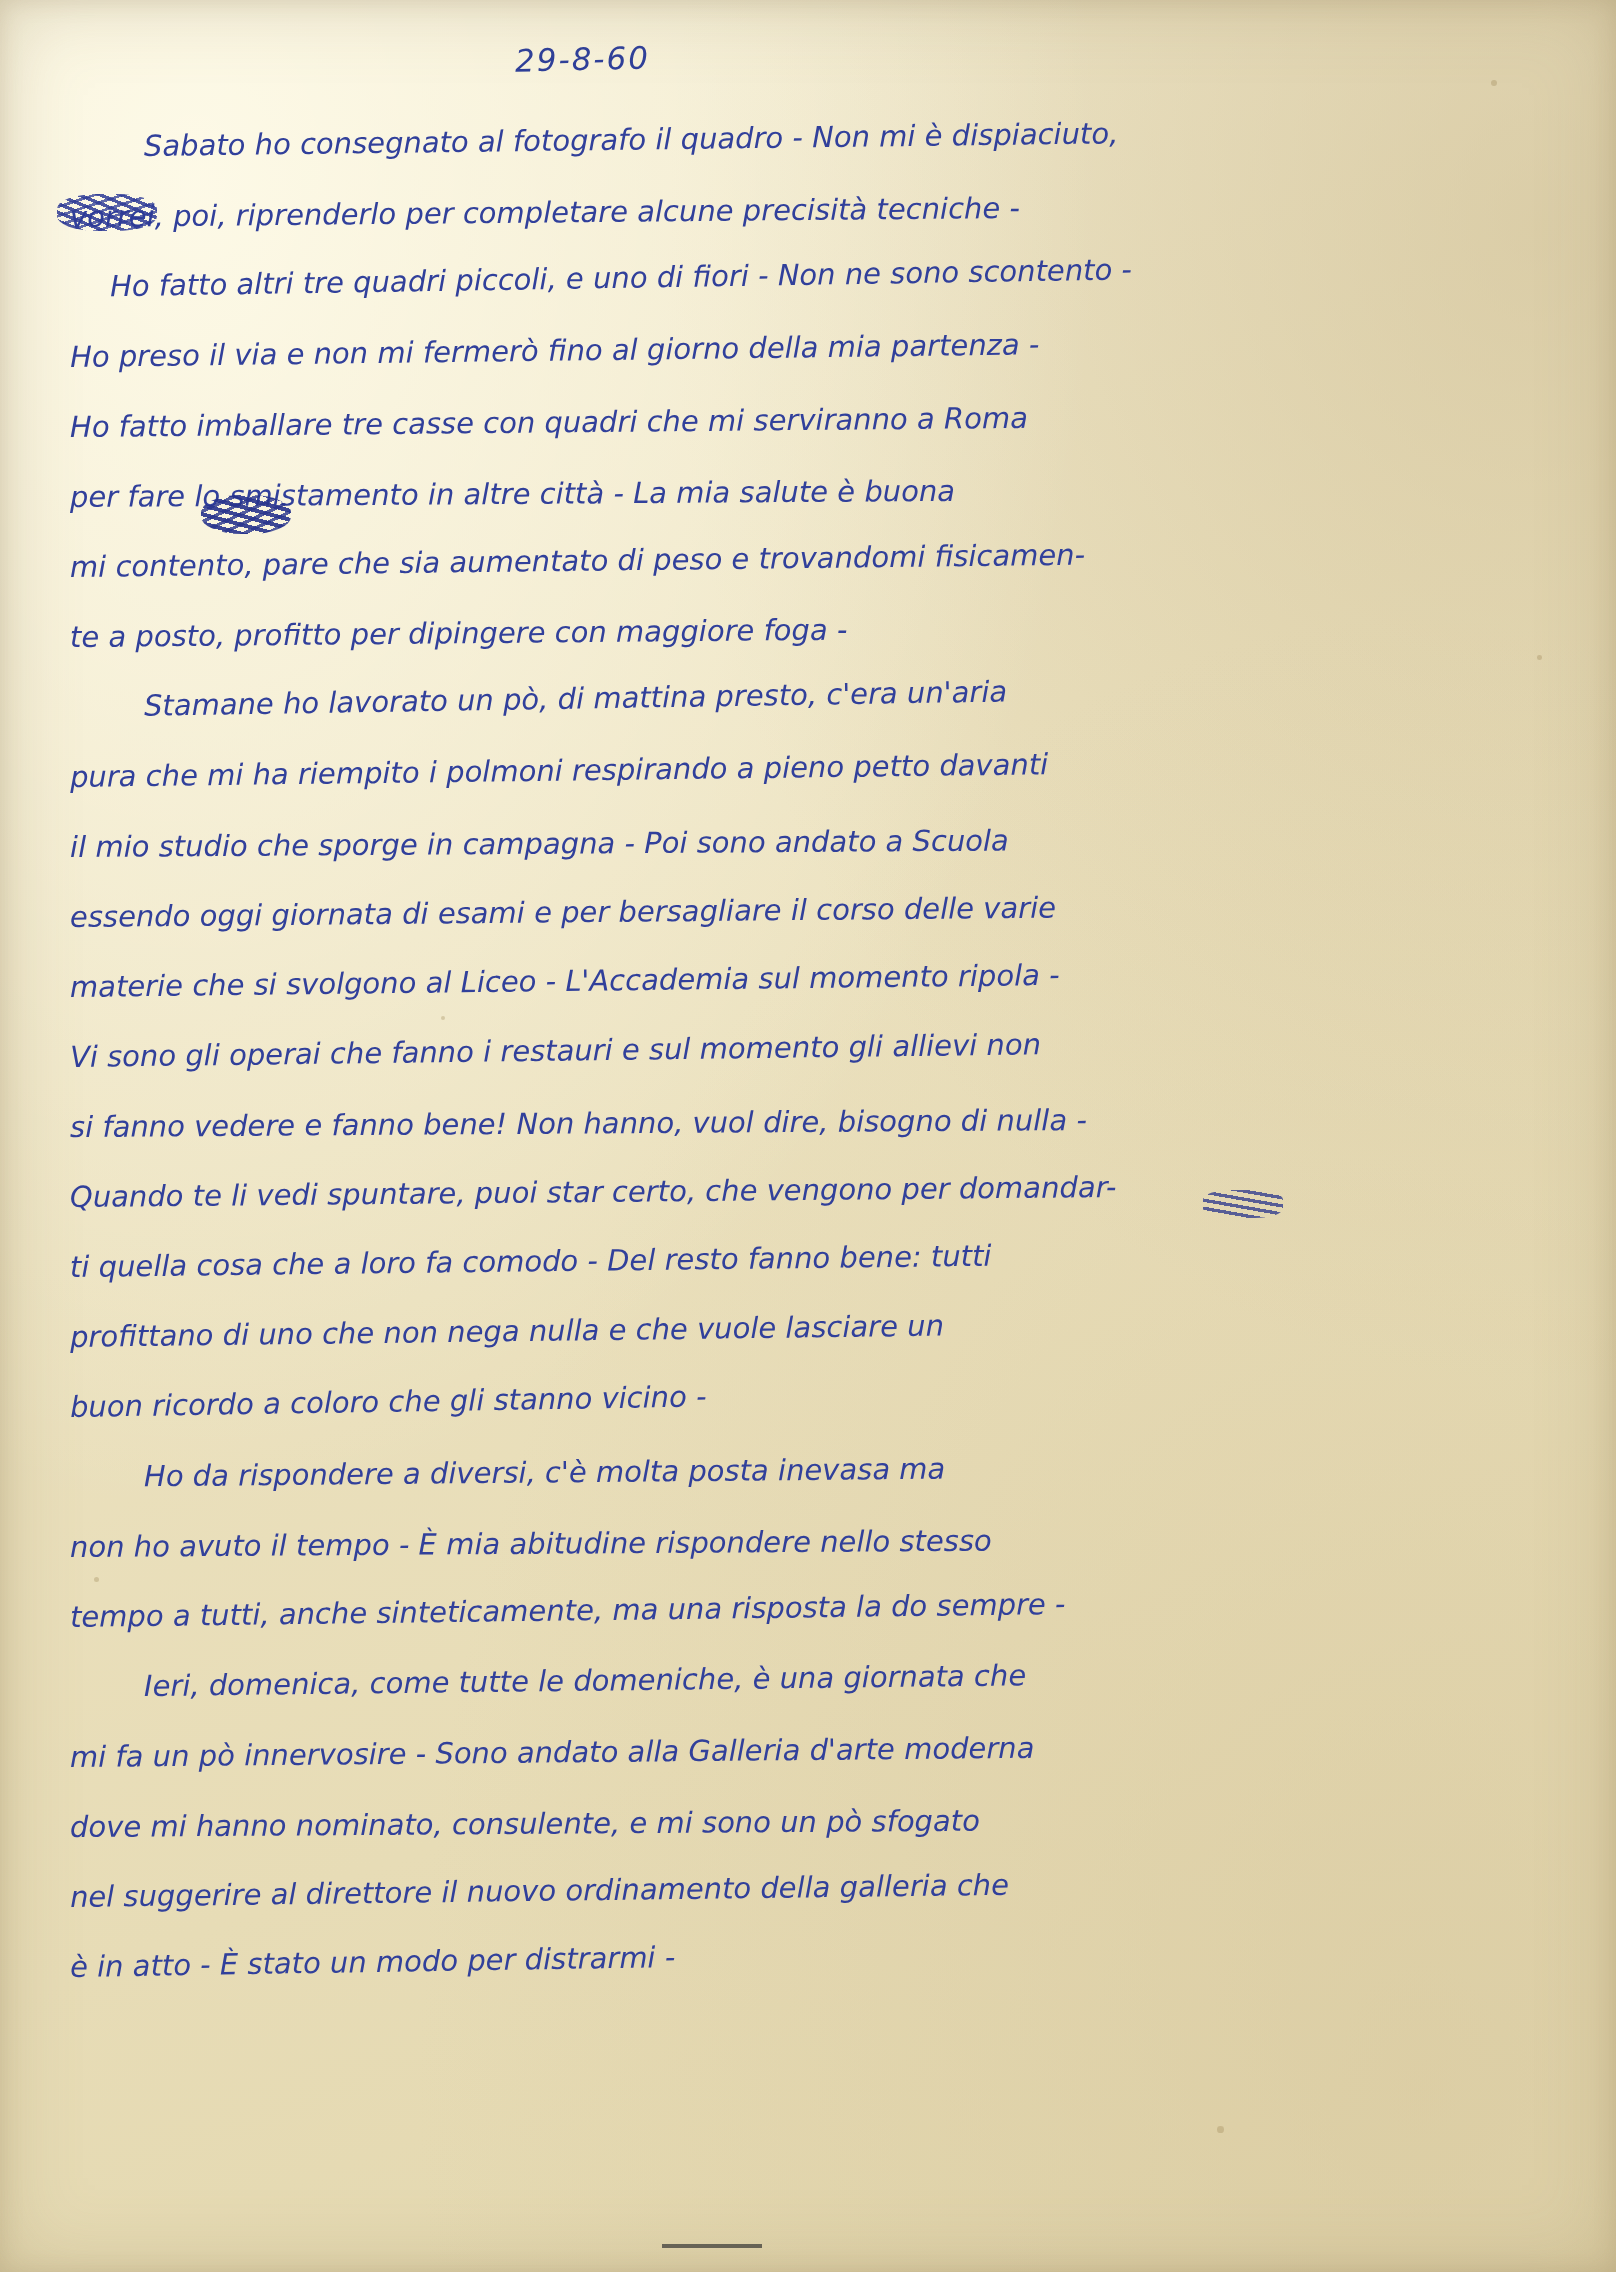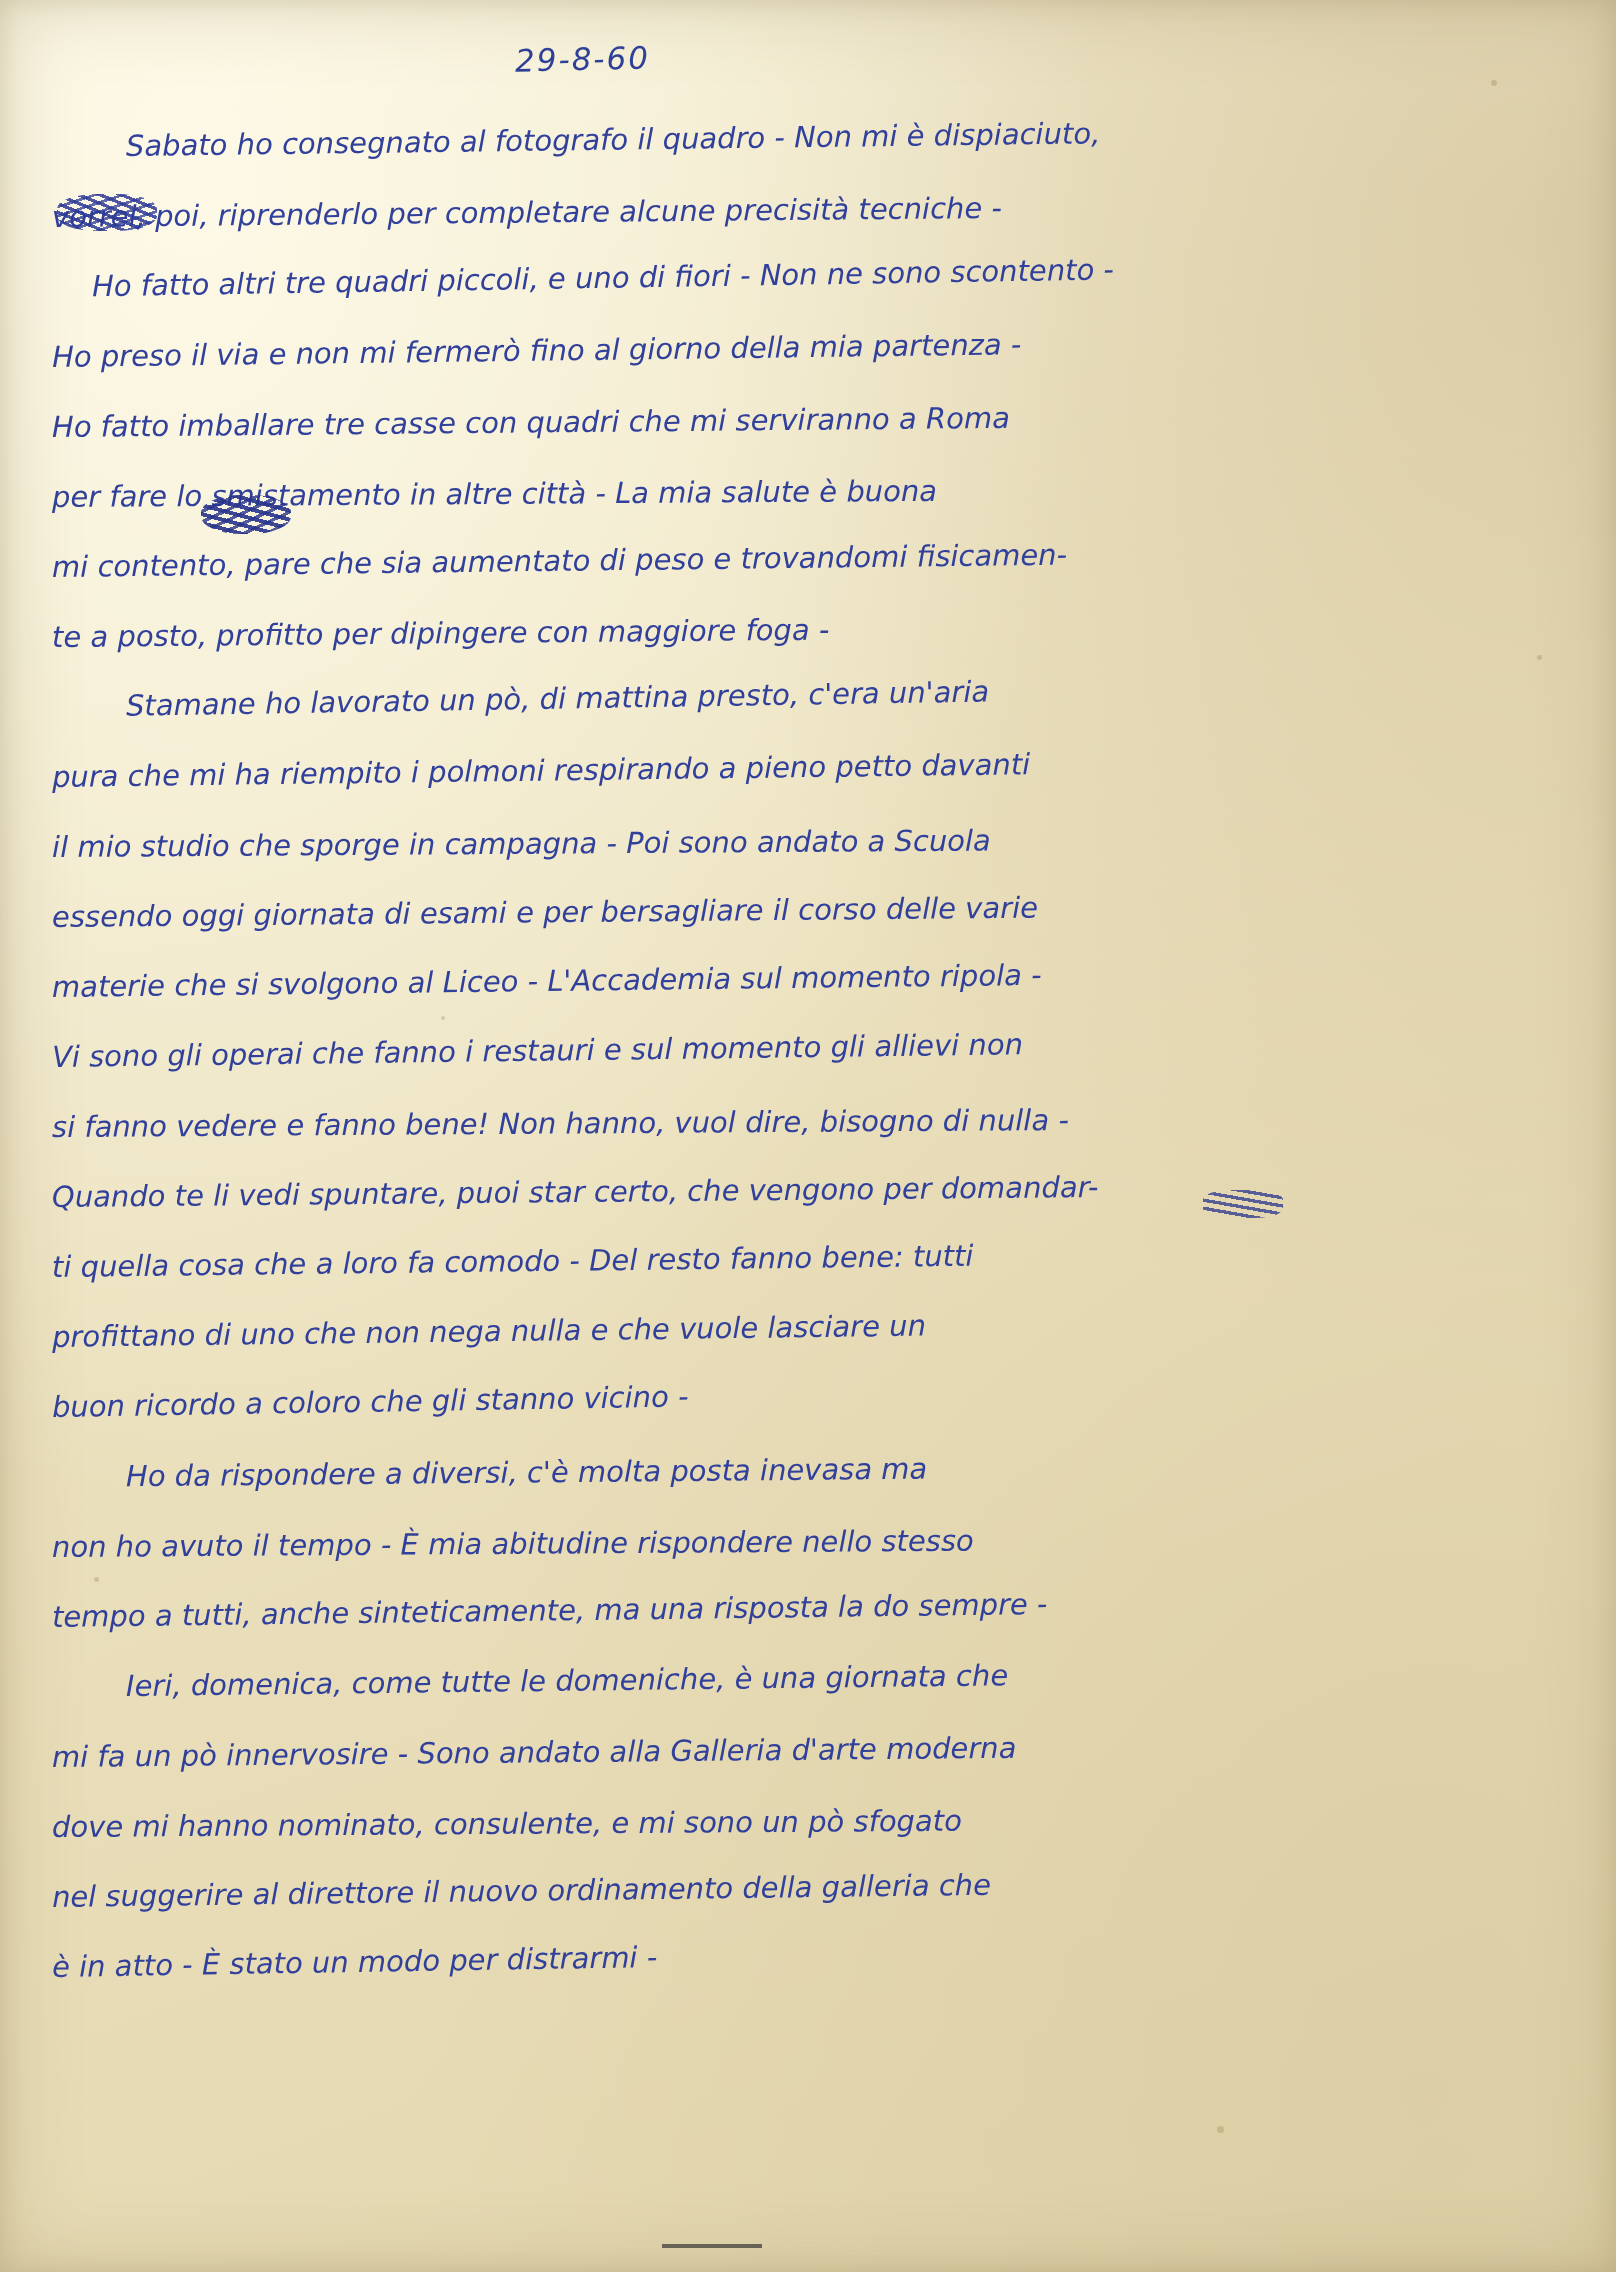--- a/index.html
+++ b/index.html
@@ -47,21 +47,21 @@
     font-size: 31px;
     color: #2e3f9a;
     font-family: "DejaVu Sans", sans-serif;
     font-style: italic;
     letter-spacing: 2px;
     transform: rotate(-1.4deg);
   }
   .body-text {
     position: absolute;
     top: 112px;
-    left: 52px;
+    left: 70px;
     width: 1497px;
   }
   .line {
     color: #31409b;
     font-family: "DejaVu Sans", sans-serif;
     font-style: italic;
     font-size: 29px;
     line-height: 70px;
     white-space: nowrap;
     transform-origin: left center;

